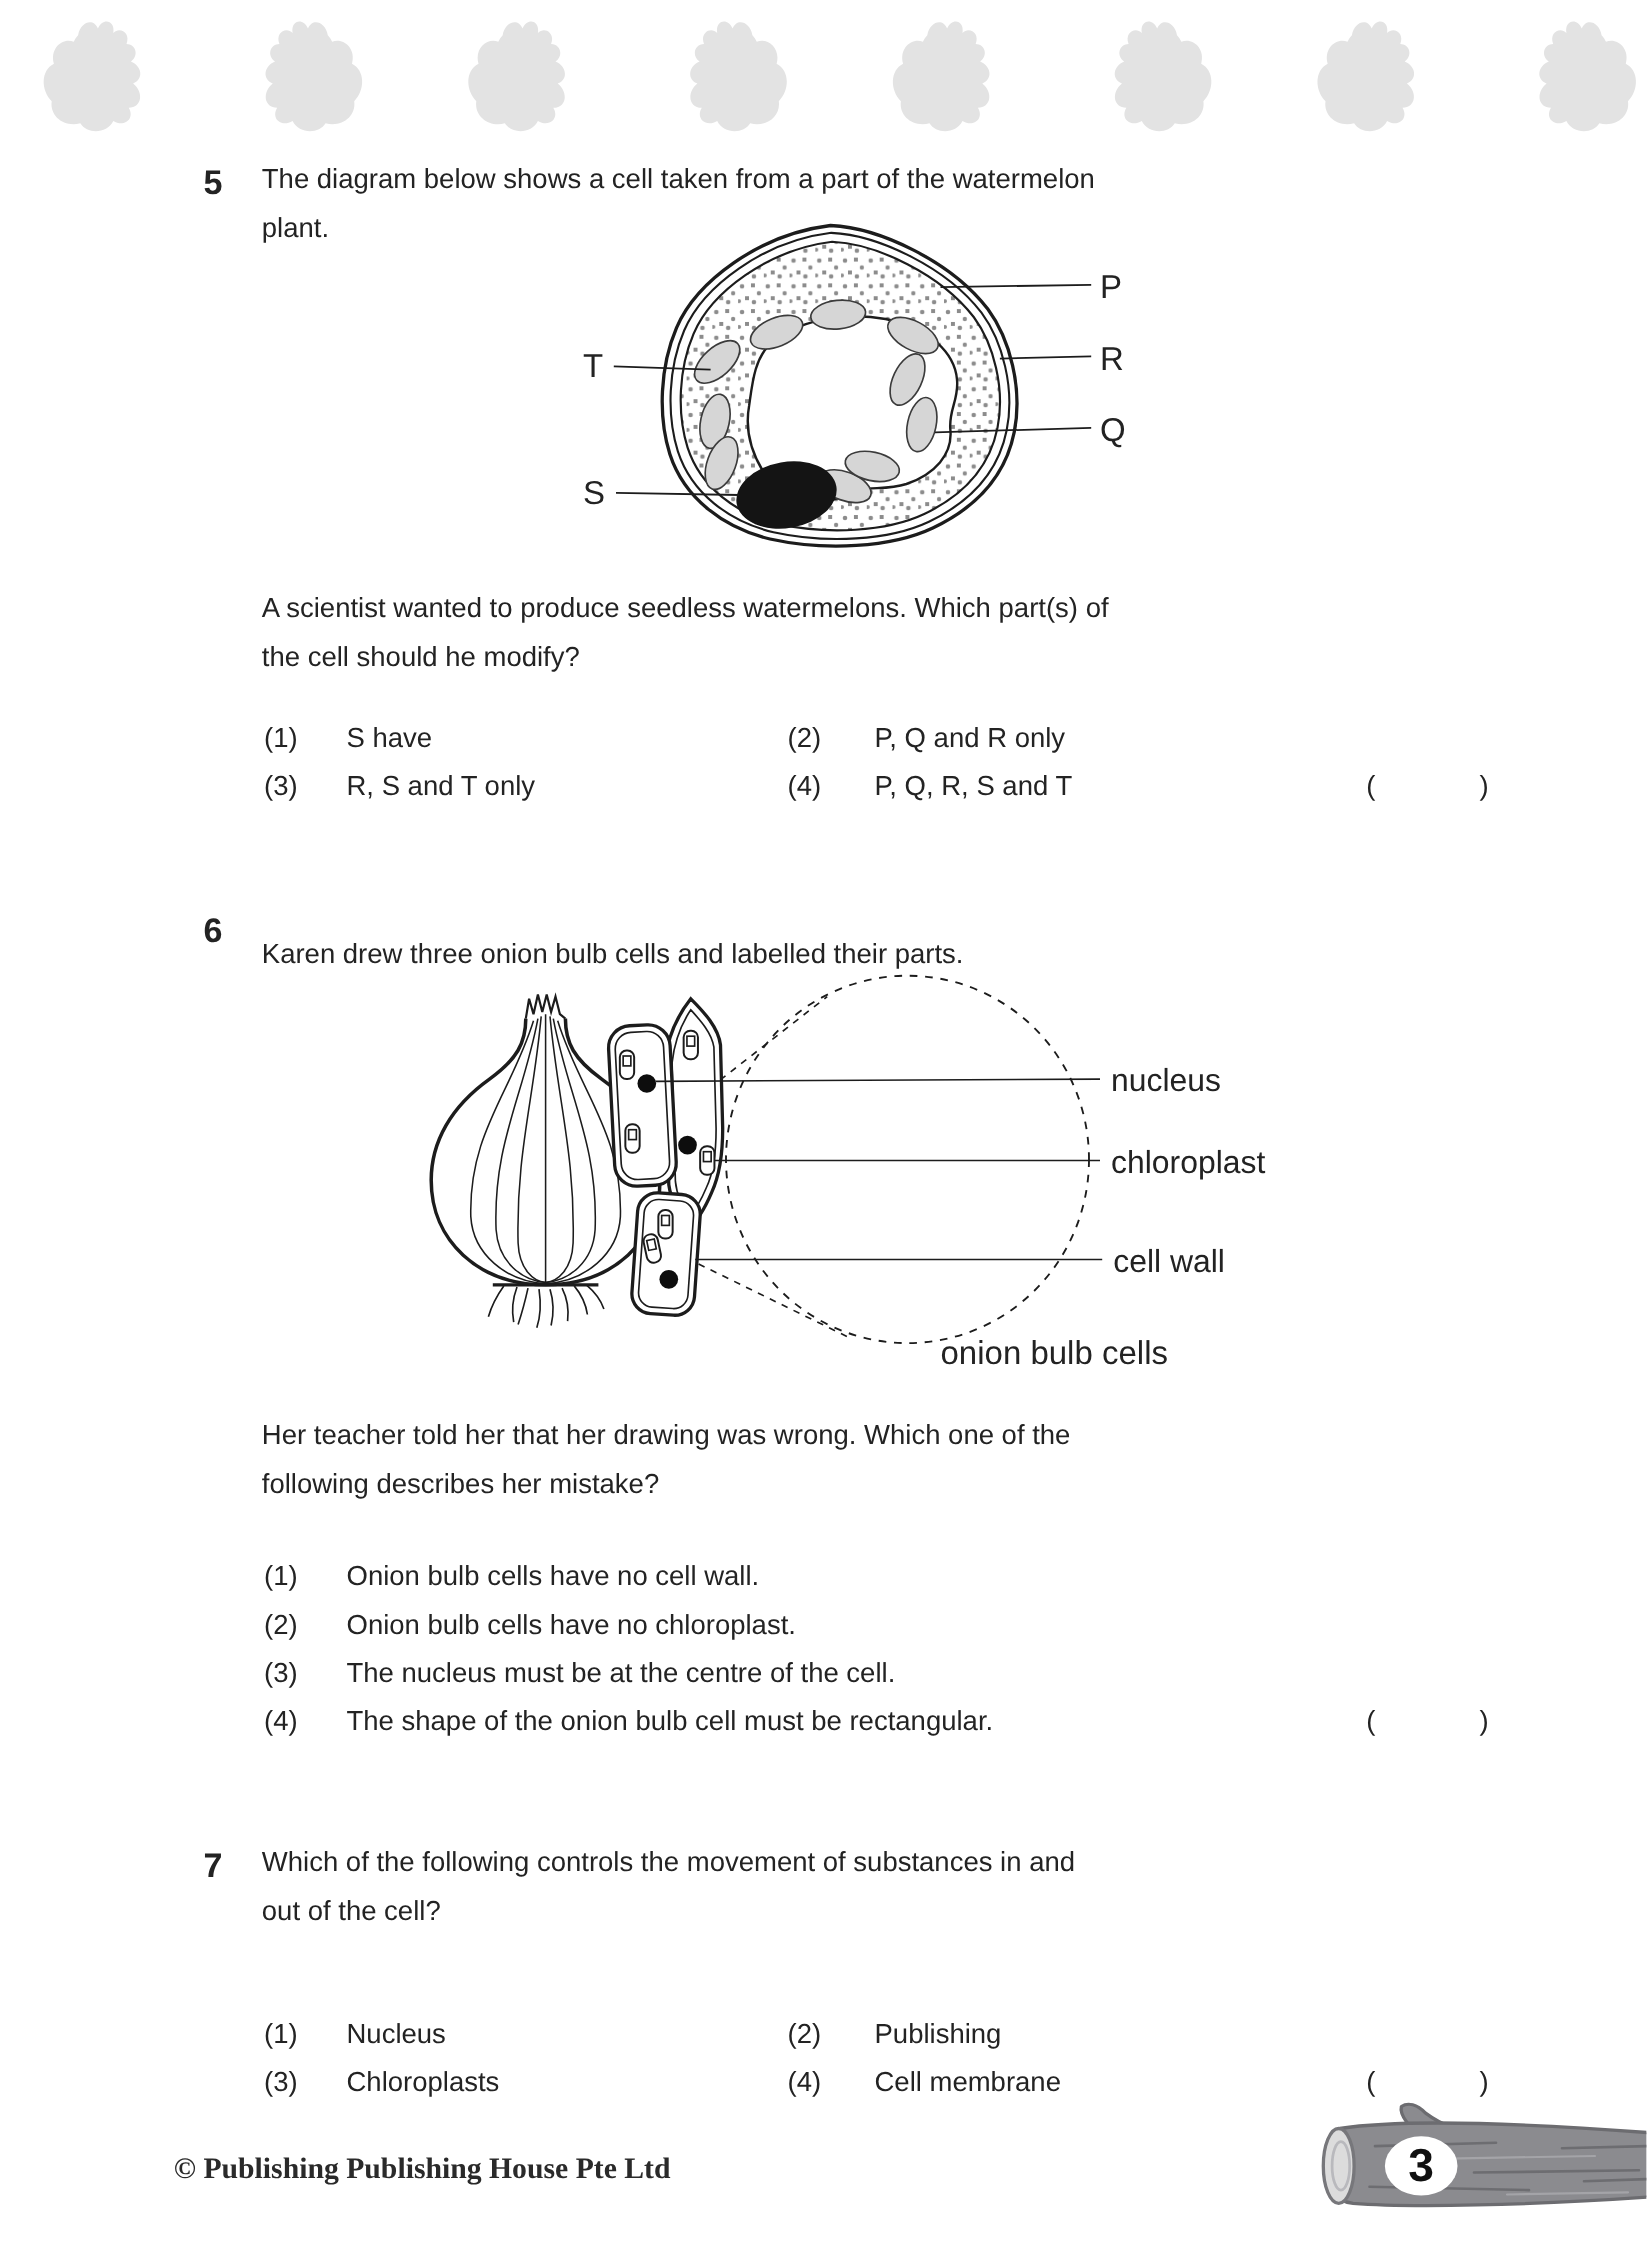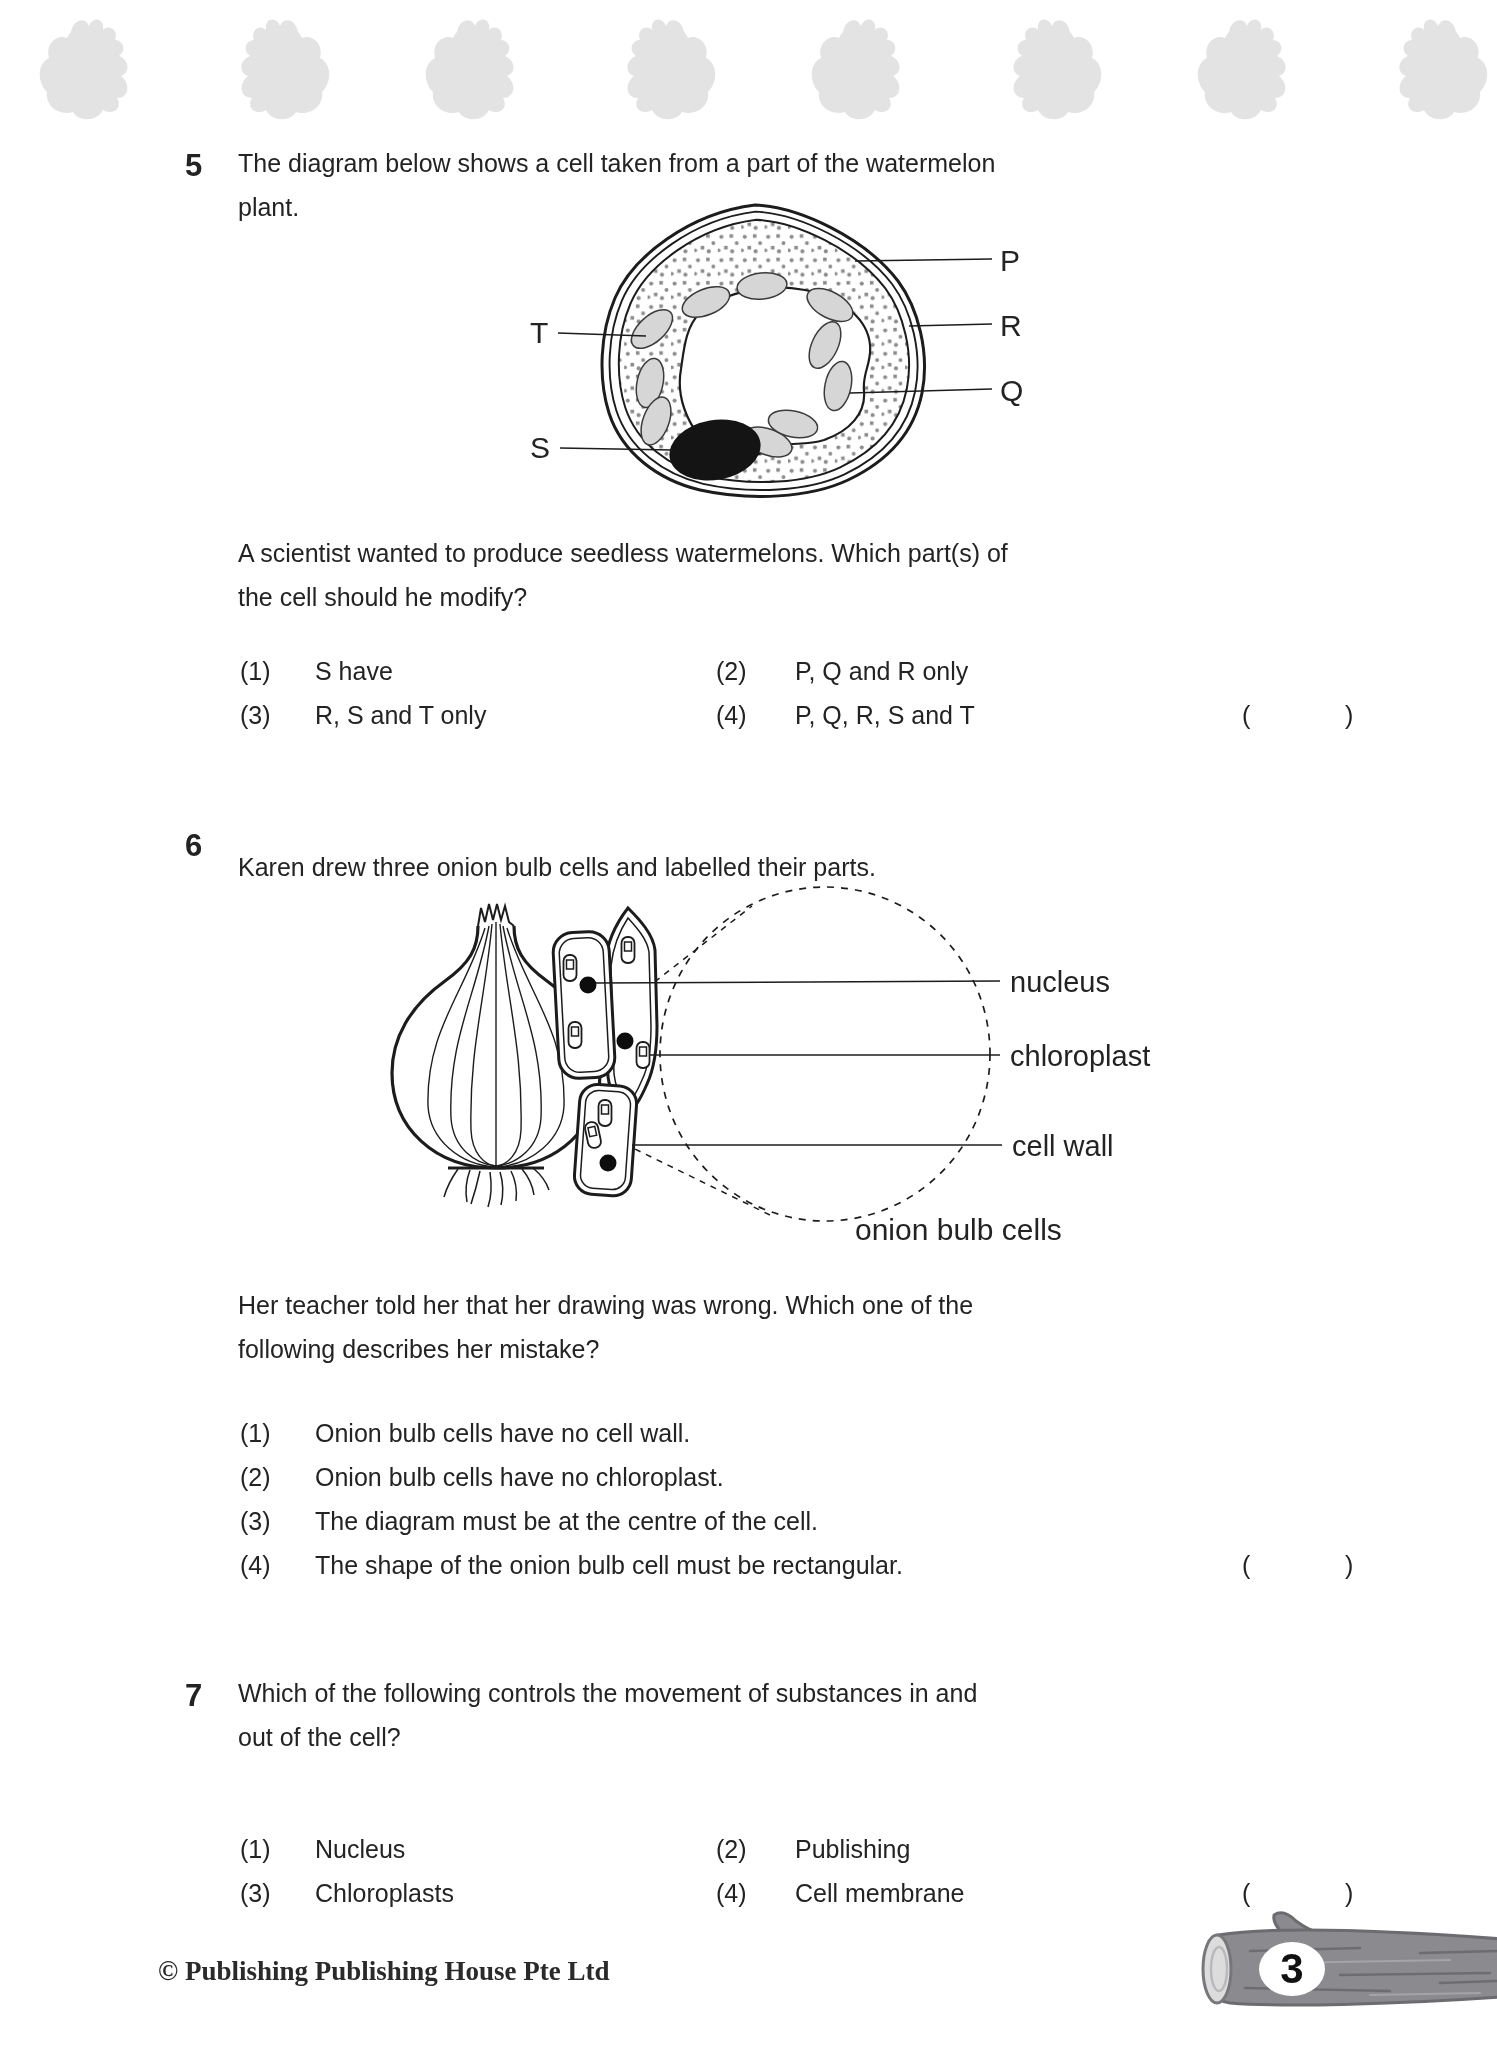--- a/index.html
+++ b/index.html
@@ -200,21 +200,21 @@
   </svg>
 
   <div class="line" style="left:238px;top:1334px">following describes her mistake?</div>
   <div class="line" style="left:238px;top:1290px">Her teacher told her that her drawing was wrong. Which one of the</div>
 
   <div class="line" style="left:240px;top:1418px">(1)</div>
   <div class="line" style="left:315px;top:1418px">Onion bulb cells have no cell wall.</div>
   <div class="line" style="left:240px;top:1462px">(2)</div>
   <div class="line" style="left:315px;top:1462px">Onion bulb cells have no chloroplast.</div>
   <div class="line" style="left:240px;top:1506px">(3)</div>
-  <div class="line" style="left:315px;top:1506px">The diagram must be at the centre of the cell.</div>
+  <div class="line" style="left:315px;top:1506px">The nucleus must be at the centre of the cell.</div>
   <div class="line" style="left:240px;top:1550px">(4)</div>
   <div class="line" style="left:315px;top:1550px">The shape of the onion bulb cell must be rectangular.</div>
   <div class="line" style="left:1242px;top:1550px">(</div>
   <div class="line" style="left:1345px;top:1550px">)</div>
 
   <div class="qnum" style="left:185px;top:1678px">7</div>
   <div class="line" style="left:238px;top:1678px">Which of the following controls the movement of substances in and</div>
   <div class="line" style="left:238px;top:1722px">out of the cell?</div>
 
   <div class="line" style="left:240px;top:1834px">(1)</div>

